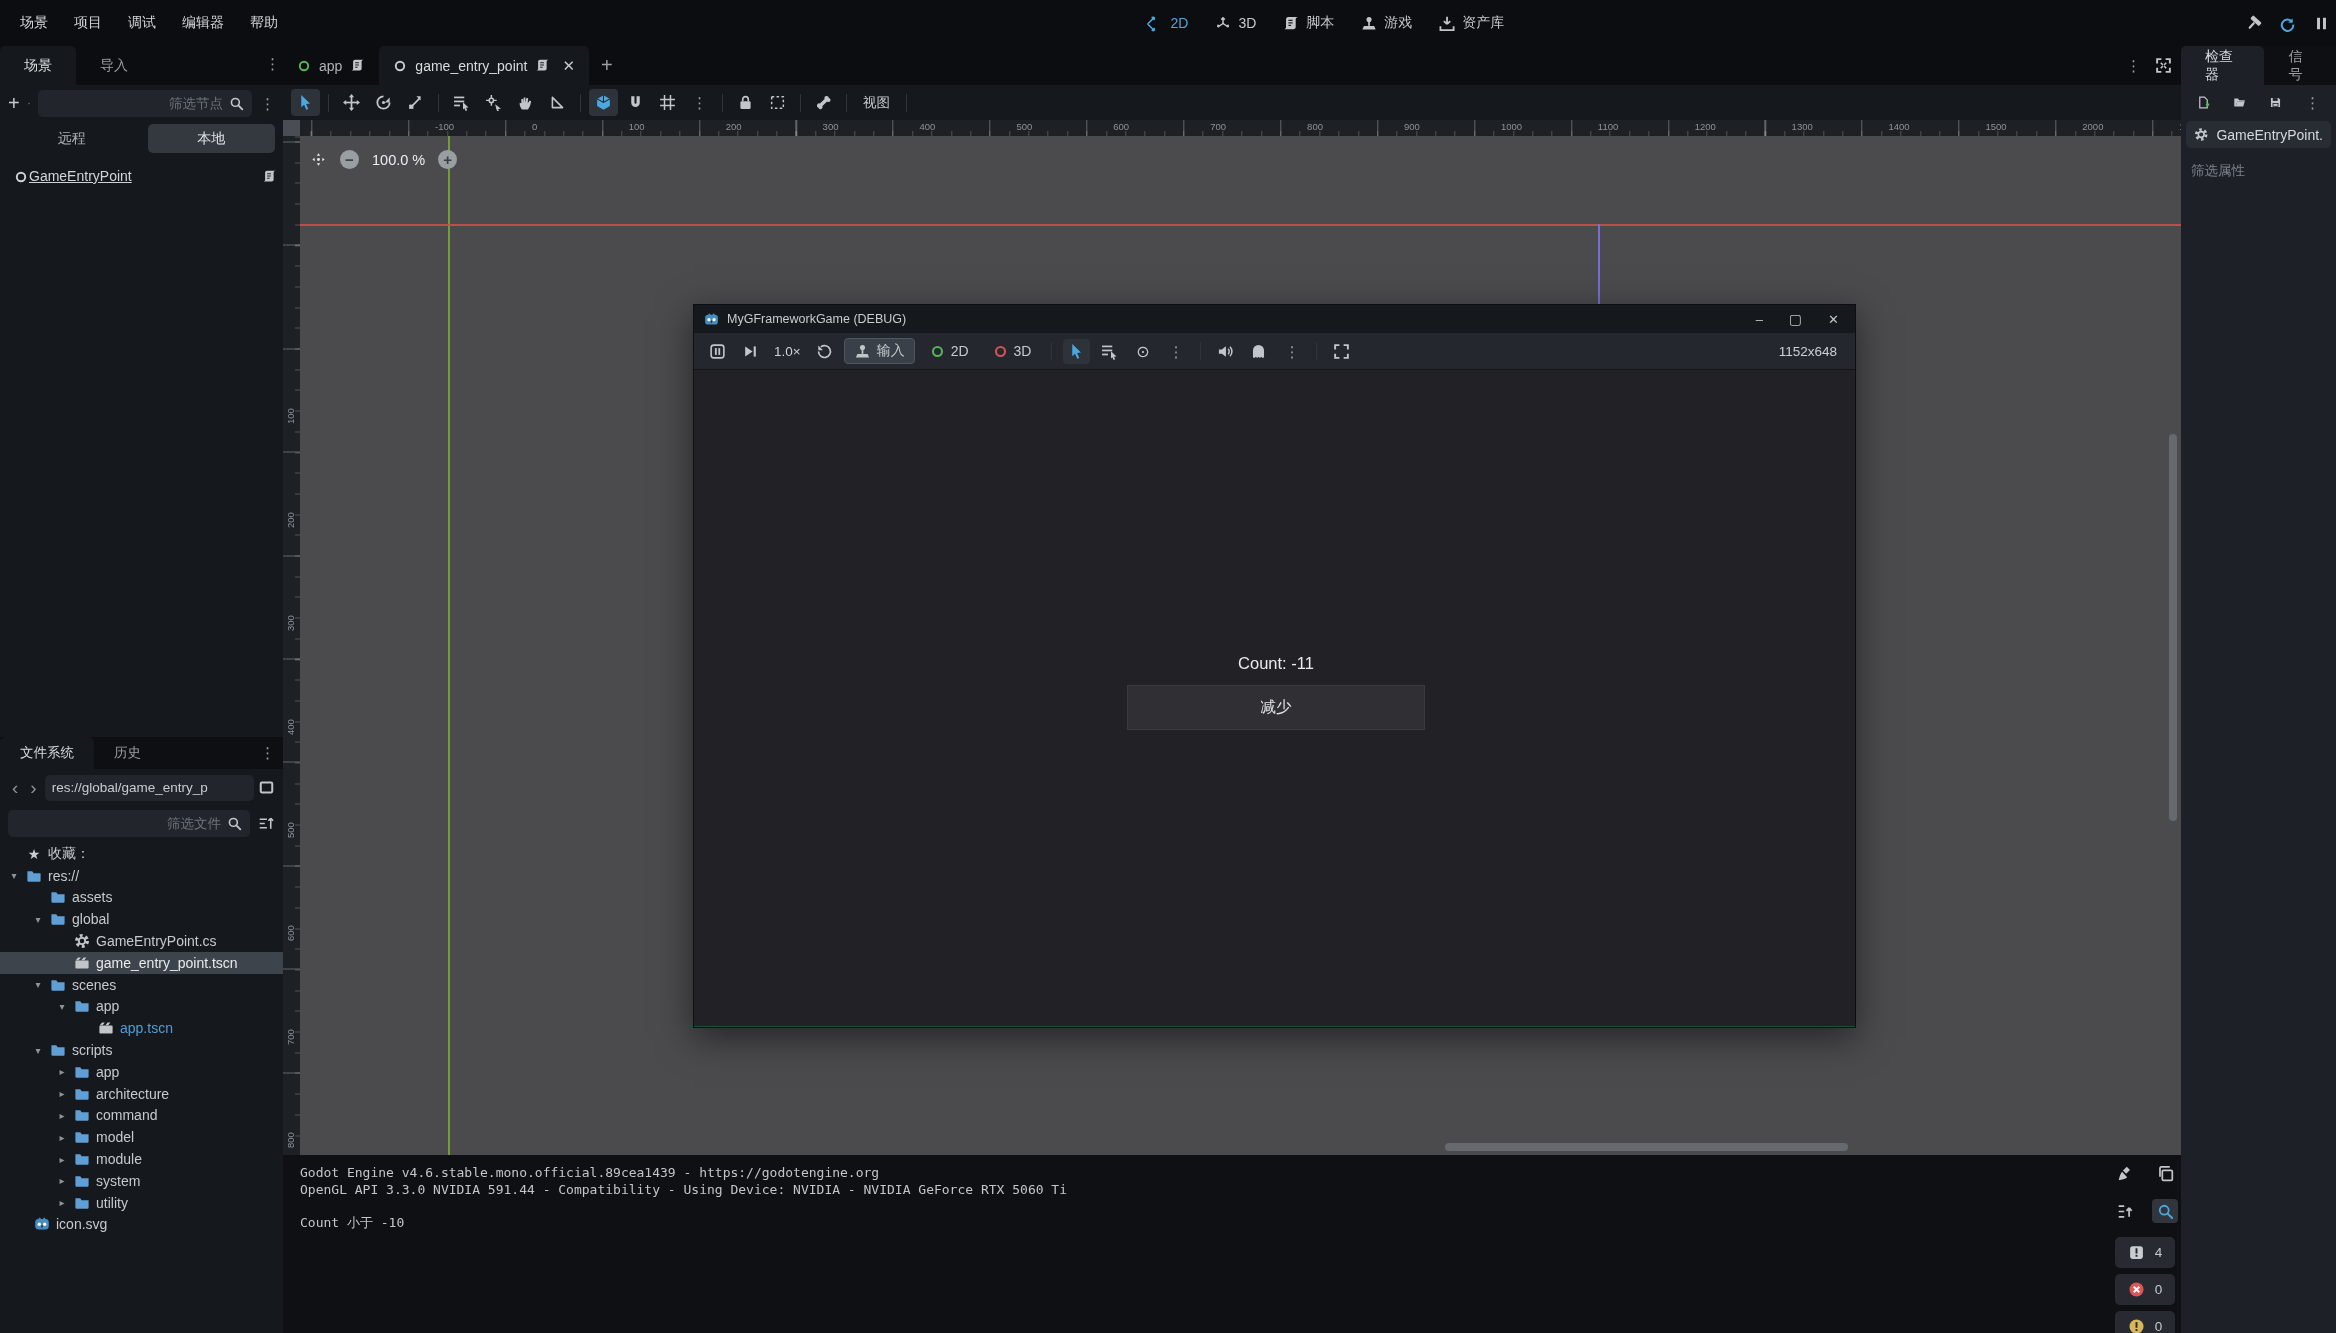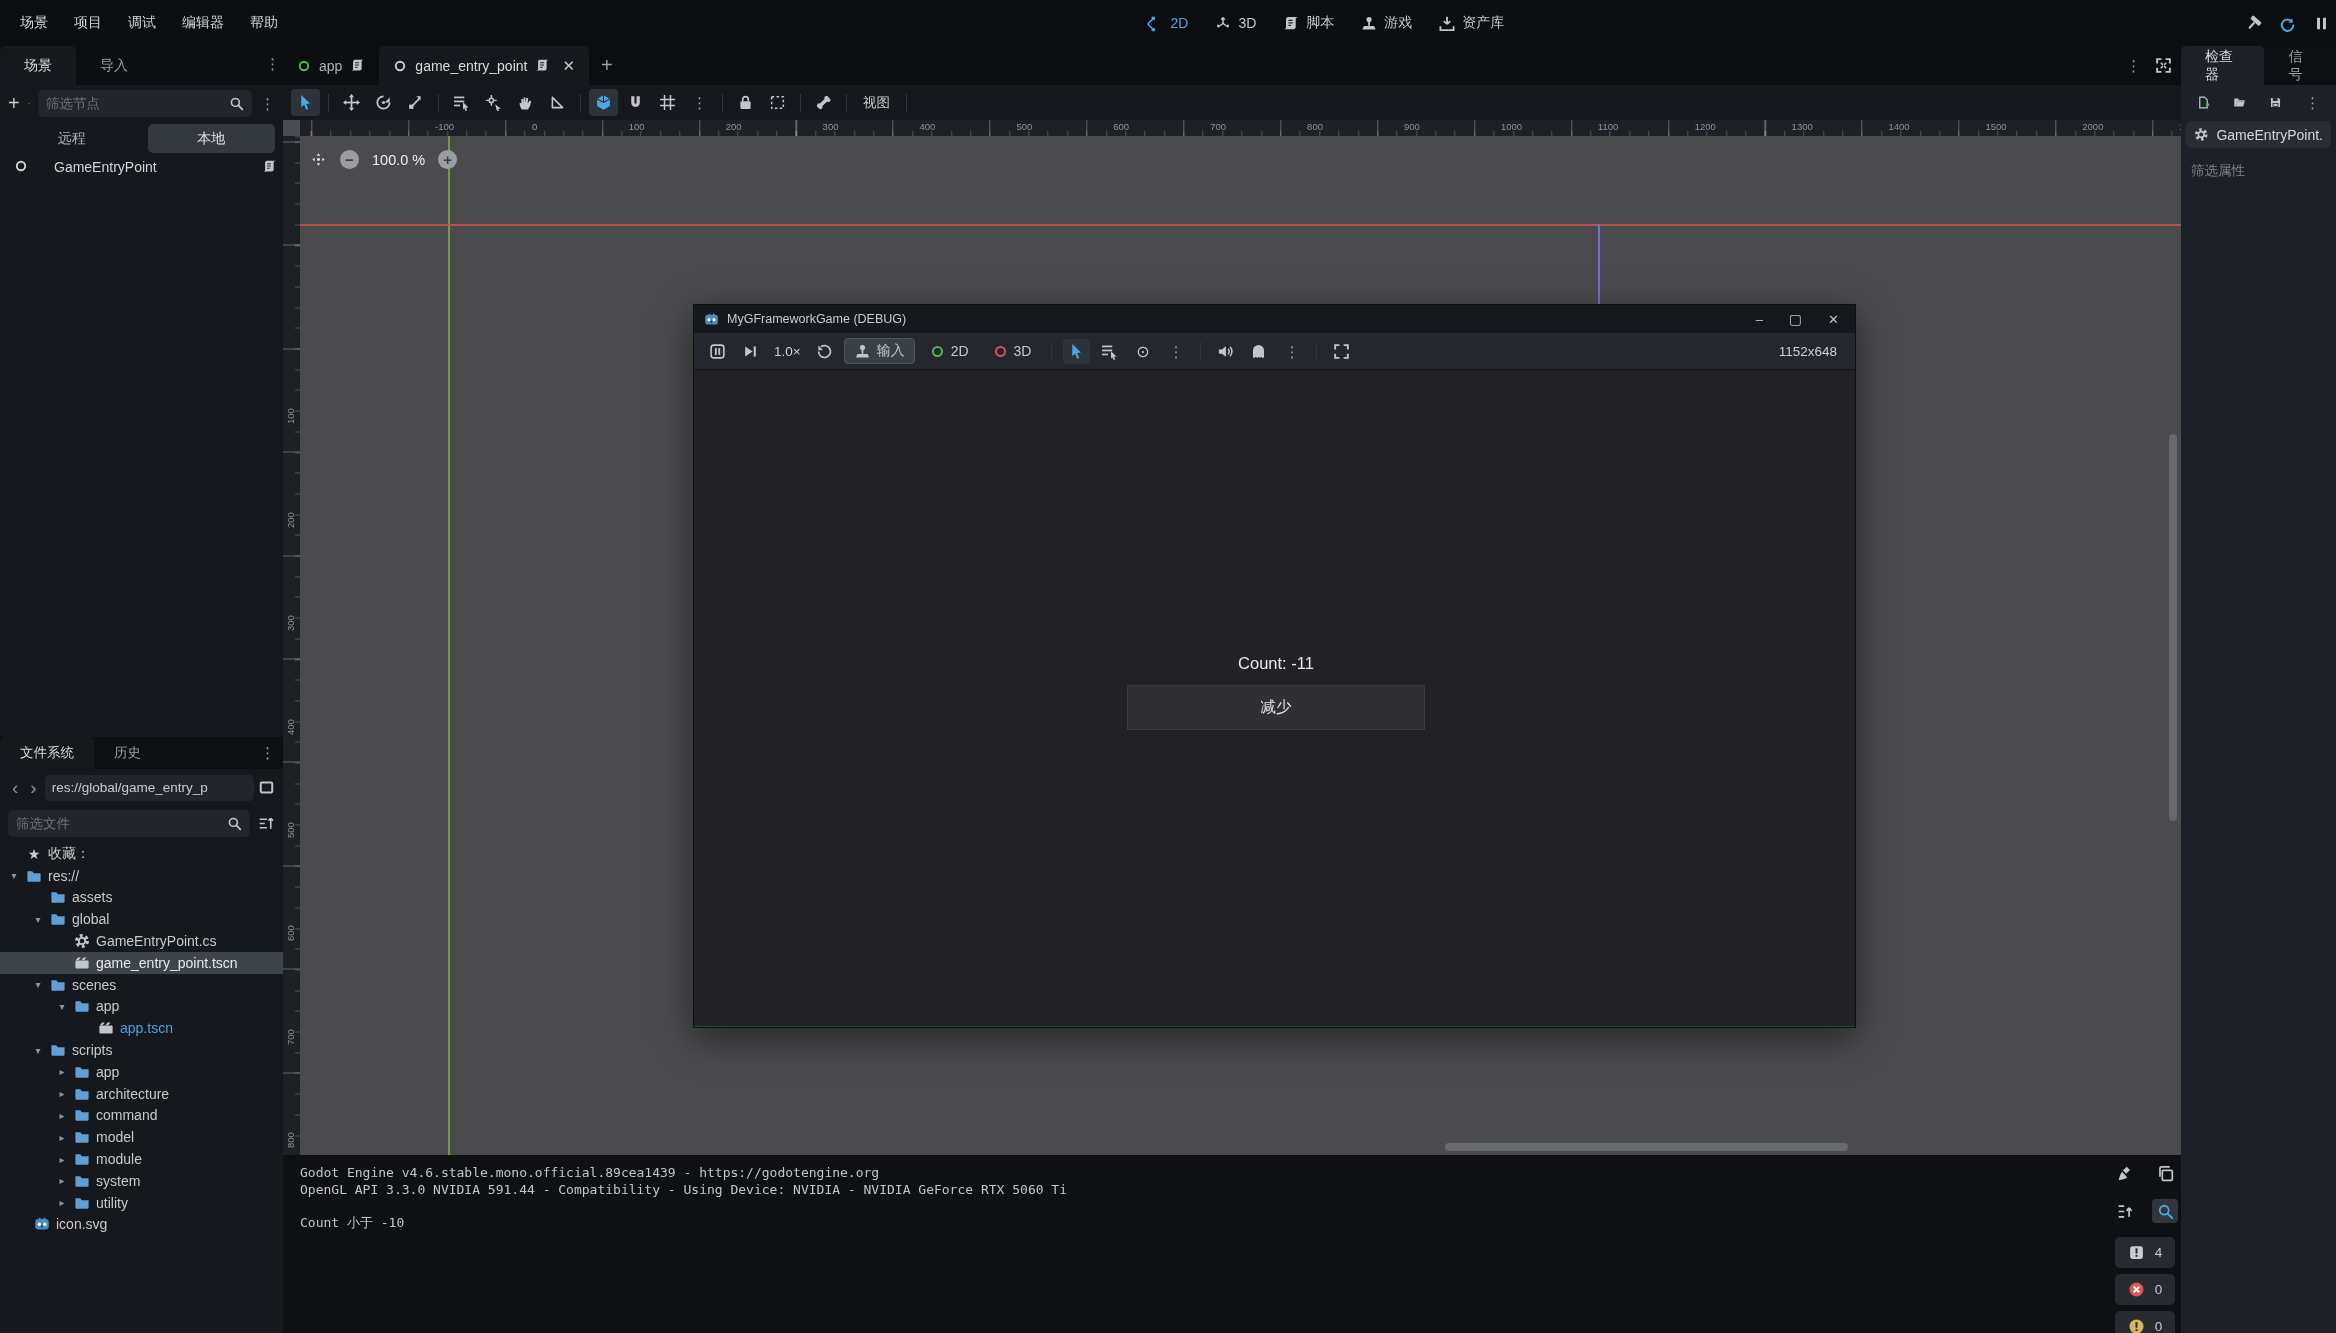--- a/index.html
+++ b/index.html
@@ -38,26 +38,26 @@
   .stab.active { background:#15181d; color:#d8dbde; border-radius:5px 5px 0 0; }
   .ring-ic { width:14px; height:14px; }
   .tab-close { font-size:15px; color:#c6cacd; margin-left:4px; }
   .newtab { display:flex; align-items:center; padding:0 12px; color:#9aa0a6; font-size:20px; }
   .tabrow-icons { position:absolute; left:2126px; top:0; height:39px; width:56px; display:flex; align-items:center; gap:14px; }
 
   
   .left-dock { position:absolute; left:0; top:85px; width:283px; height:1248px; background:#15181d; }
   .scn-toolbar { display:flex; align-items:center; gap:8px; height:36px; padding:0 8px; }
   .searchbox { flex:1; display:flex; align-items:center; background:#22262c; border-radius:5px; height:27px; padding:0 8px; gap:6px; }
-  .searchbox input { flex:1; background:transparent; border:none; outline:none; color:#c8ccd0; font-size:13.5px; font-family:inherit; min-width:0; }
+  .searchbox input { flex:1; background:transparent; border:none; outline:none; color:#c8ccd0; font-size:13.5px; font-family:inherit; min-width:0;text-align:right; }
   .searchbox input::placeholder { color:#6d737a; }
   .segmented { display:flex; margin:3px 8px 6px 8px; height:29px; background:transparent;gap:12px; }
   .seg { flex:1; display:flex; align-items:center; justify-content:center; color:#a9aeb4; border-radius:5px; }
   .seg.active { background:#343940; color:#e2e4e7; }
-  .node-row { display:flex; align-items:flex-start; gap:26px; height:25px; padding:0 6px 0 14px; }
+  .node-row { display:flex; align-items:flex-end; gap:1px; height:25px; padding:0 6px 0 14px;text-decoration:underline; }
   .node-row .lbl { flex:1; color:#d2d5d9; }
   .fs-tabbar { position:absolute; left:0; top:652px; width:283px; height:32px; background:#0d0f13; display:flex; }
   .fs-tabbar .dtab { padding:0 20px; font-size:13.5px; }
   .fs-tabbar .dtab.active { background:#15181d; }
   .fs-dots { position:absolute; right:8px; top:8px; }
   .fs-nav { position:absolute; left:0; top:684px; width:283px; height:37px; display:flex; align-items:center; gap:4px; padding:0 8px; }
   .nav-arrow { color:#8d939a; font-size:19px; padding:0 4px; }
   .pathbox { flex:1; background:#22262c; border-radius:5px; height:26px; display:flex; align-items:center; padding:0 7px; overflow:hidden; }
   .pathbox input { width:100%; background:transparent; border:none; outline:none; color:#c8ccd0; font-size:13.5px; font-family:inherit; }
   .fs-filter { position:absolute; left:0; top:721px; width:283px; height:35px; display:flex; align-items:center; gap:8px; padding:0 8px; }

